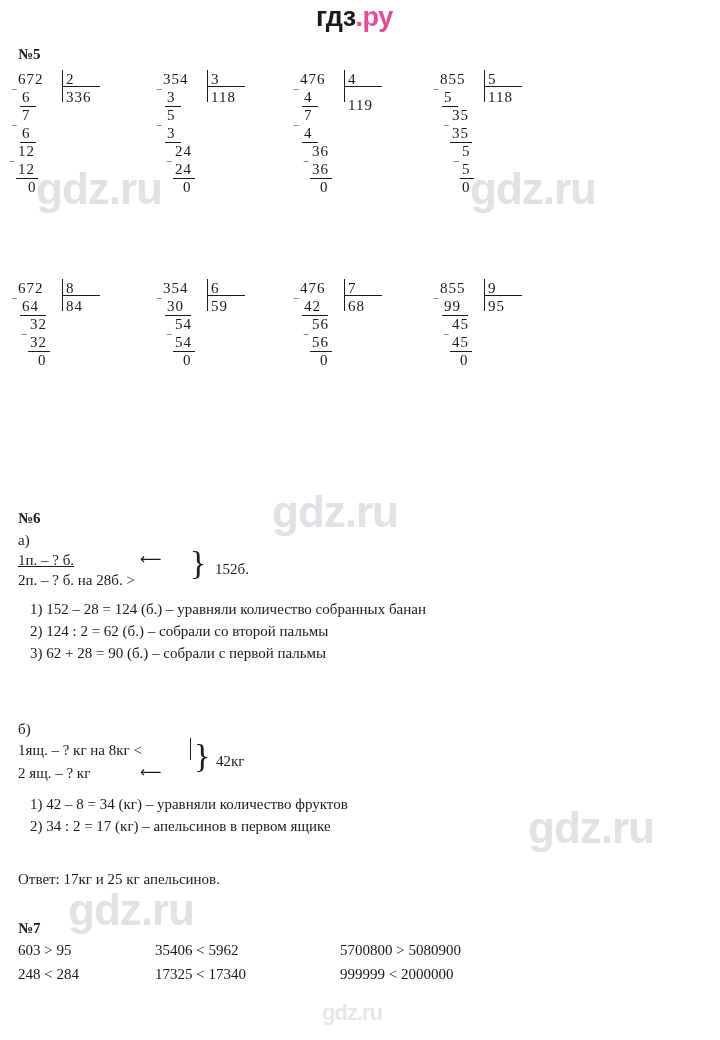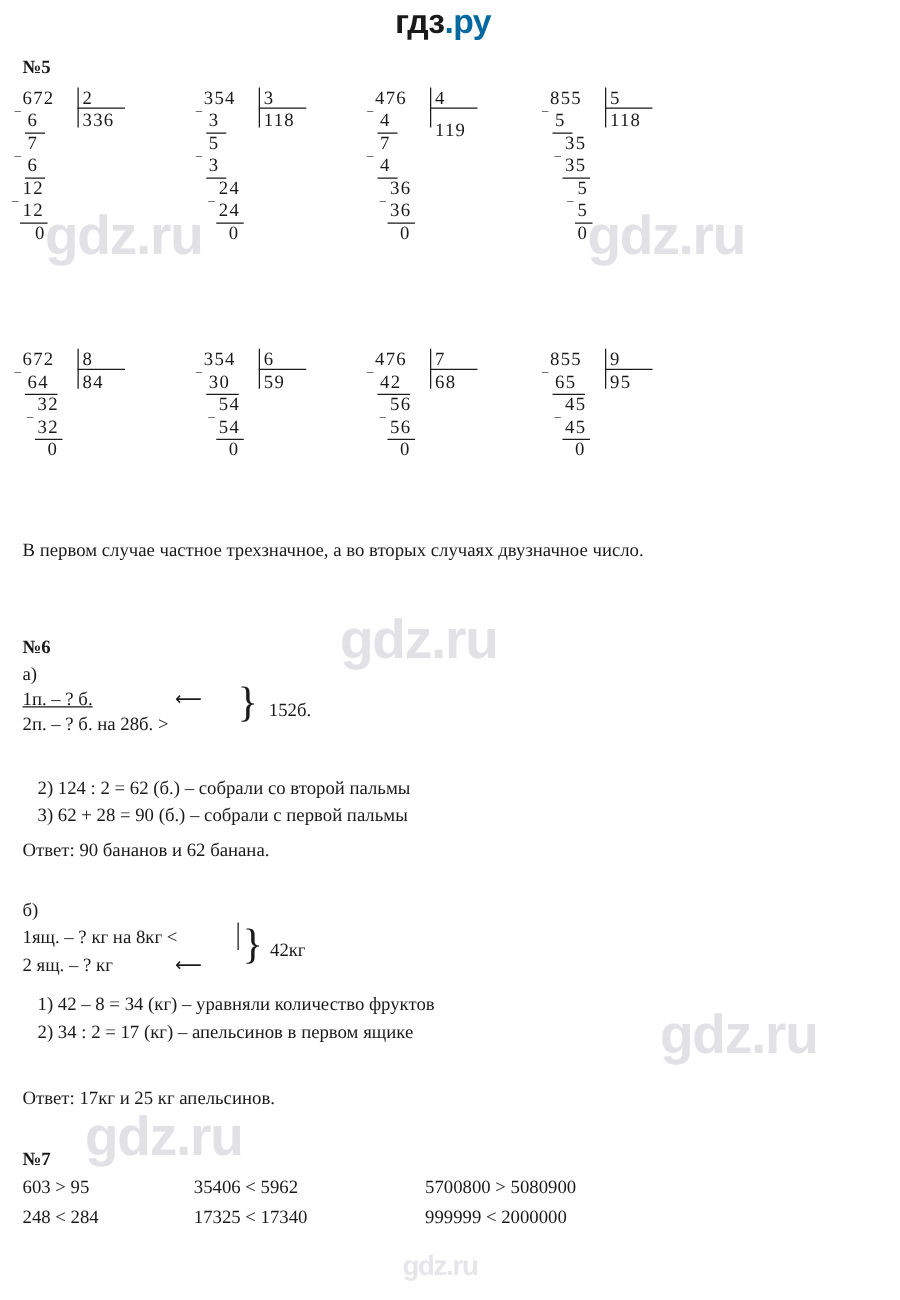--- a/index.html
+++ b/index.html
@@ -13,21 +13,21 @@
   }
   .page{position:relative;width:720px;height:1040px;}
 
   
   .logo{
     position:absolute;top:2px;left:316px;
     font-family:"Liberation Sans",sans-serif;
     font-weight:bold;font-size:27px;letter-spacing:-0.5px;
   }
   .logo .g{color:#1a1a1a;}
-  .logo .ru{color:#0369a1;}
+  .logo .ru{color:#ec4899;}
 
   
   .wm{
     position:absolute;
     font-family:"Liberation Sans",sans-serif;
     font-weight:bold;
     color:#e2e2e6;
     letter-spacing:-1px;
     white-space:nowrap;
     pointer-events:none;
@@ -215,43 +215,42 @@
     <span class="step" style="left:20px;top:72px;">0</span>
   </div>
 
   <div class="ld" style="left:440px;top:281px;">
     <span class="dividend">855</span>
     <span class="divisor" style="left:48px;top:0;">9</span>
     <div class="vbar" style="left:44px;top:-2px;height:32px;"></div>
     <div class="hbar" style="left:44px;top:14px;width:38px;"></div>
     <span class="quotient" style="left:48px;top:18px;">95</span>
     <span class="minus" style="left:-6px;top:16px;">‾</span>
-    <span class="step" style="left:4px;top:18px;">65</span>
+    <span class="step" style="left:4px;top:18px;">99</span>
     <div class="hbar" style="left:2px;top:34px;width:26px;"></div>
     <span class="step" style="left:12px;top:36px;">45</span>
     <span class="minus" style="left:4px;top:52px;">‾</span>
     <span class="step" style="left:12px;top:54px;">45</span>
     <div class="hbar" style="left:10px;top:70px;width:22px;"></div>
     <span class="step" style="left:20px;top:72px;">0</span>
   </div>
 
-  <div class="para" style="left:18px;top:432px;width:684px;">В первом случае частное трехзначное, а во вторых случаях двузначное число.</div>
 
   <div class="task-num" style="left:18px;top:510px;">№6</div>
 
   <div class="line" style="left:18px;top:532px;">а)</div>
   <div class="line" style="left:18px;top:552px;text-decoration:underline;">1п. – ? б.</div>
   <div class="line" style="left:18px;top:572px;">2п. – ? б. на 28б. &gt;</div>
   <div class="arrow" style="left:140px;top:550px;">⟵</div>
   <div class="brace" style="left:190px;top:546px;">}</div>
   <div class="line" style="left:215px;top:561px;">152б.</div>
 
+  <div class="line" style="left:30px;top:601px;">1) 152 – 28 = 124 (б.) – уравняли количество собранных банан</div>
   <div class="line" style="left:30px;top:623px;">2) 124 : 2 = 62 (б.) – собрали со второй пальмы</div>
   <div class="line" style="left:30px;top:645px;">3) 62 + 28 = 90 (б.) – собрали с первой пальмы</div>
-  <div class="line" style="left:18px;top:673px;">Ответ: 90 бананов и 62 банана.</div>
 
   <div class="line" style="left:18px;top:721px;">б)</div>
   <div class="line" style="left:18px;top:742px;">1ящ. – ? кг на 8кг &lt;</div>
   <div class="line" style="left:18px;top:765px;">2 ящ. – ? кг</div>
   <div class="arrow" style="left:140px;top:763px;">⟵</div>
   <div class="vbar" style="left:190px;top:738px;height:22px;"></div>
   <div class="brace" style="left:194px;top:739px;">}</div>
   <div class="line" style="left:216px;top:753px;">42кг</div>
 
   <div class="line" style="left:30px;top:796px;">1) 42 – 8 = 34 (кг) – уравняли количество фруктов</div>

